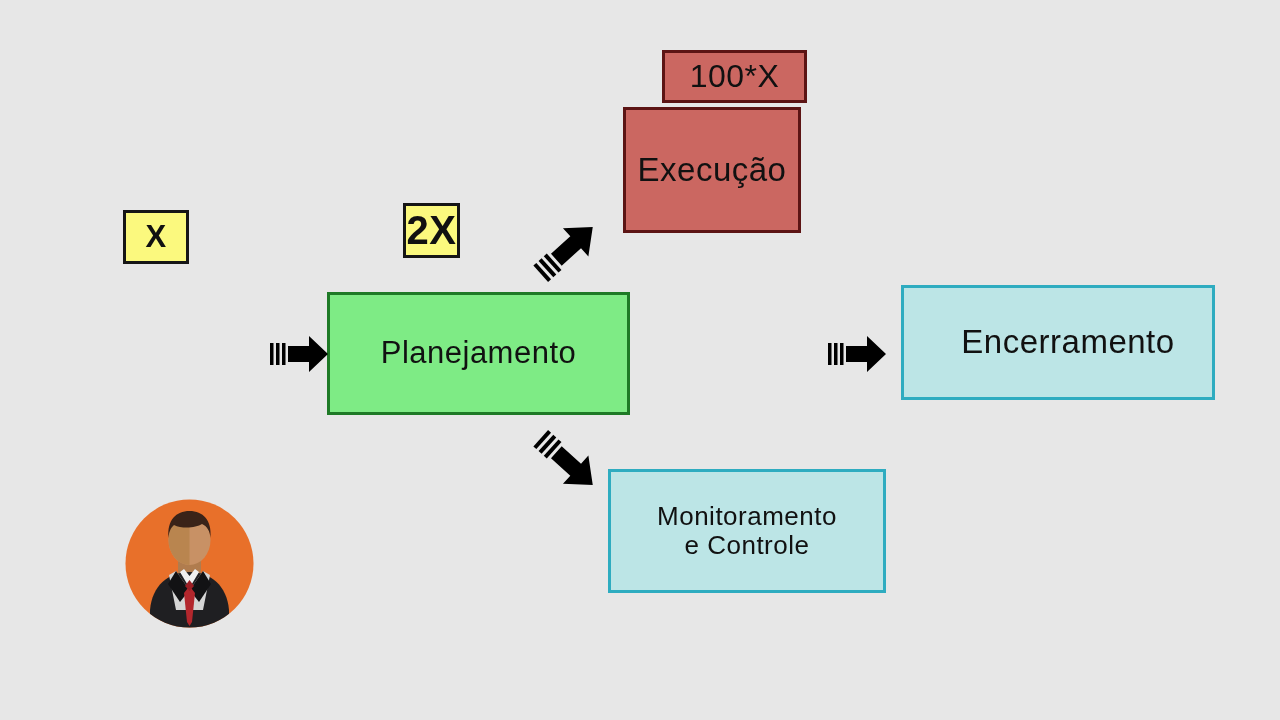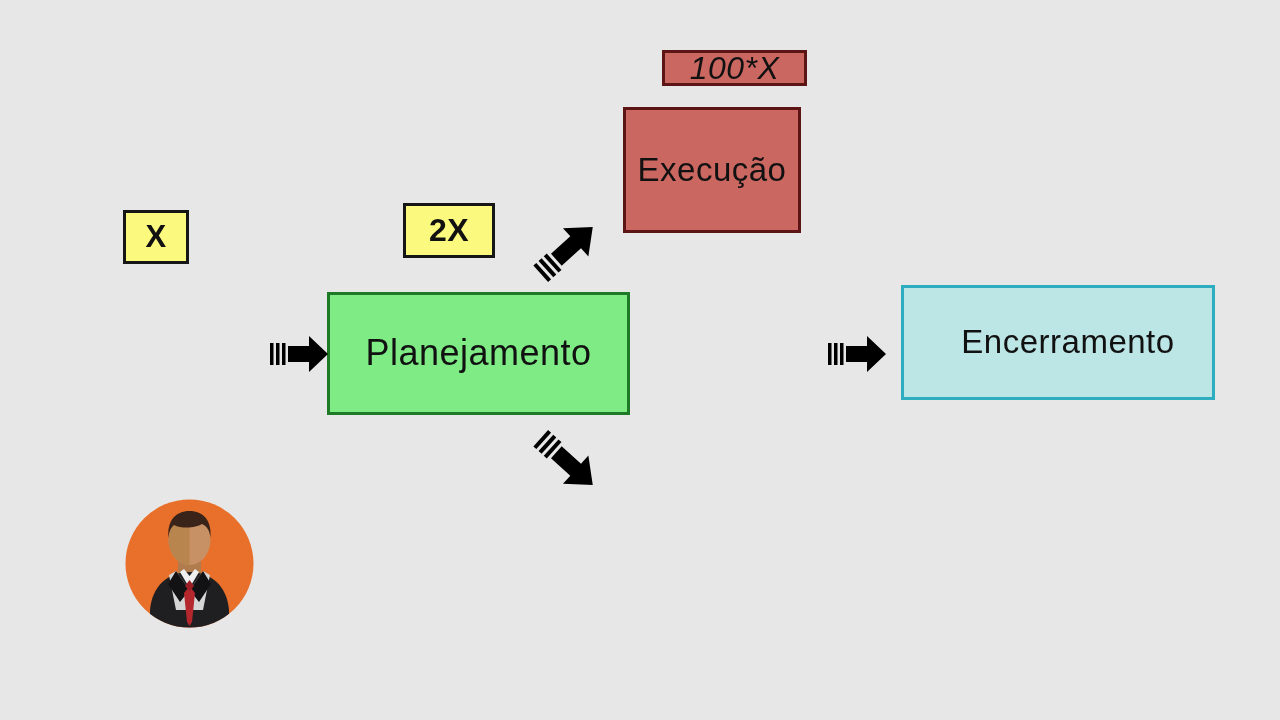--- a/index.html
+++ b/index.html
@@ -67,28 +67,28 @@
     font-weight: 700;
   }
   .tag--red {
     background: #cb6761;
     border: 3px solid #5c1414;
     font-weight: 400;
   }
 
   
   #box-definicao     { left: 63px;  top: 292px; width: 202px; height: 123px; font-size: 33px; }
-  #box-planejamento  { left: 327px; top: 292px; width: 303px; height: 123px; font-size: 36px; }
+  #box-planejamento  { left: 327px; top: 292px; width: 303px; height: 123px; font-size: 31px; }
   #box-execucao      { left: 623px; top: 107px; width: 178px; height: 126px; font-size: 33px; }
   #box-encerramento  { left: 901px; top: 285px; width: 314px; height: 115px; font-size: 33px; padding-left: 20px; }
   #box-monitoramento { left: 608px; top: 469px; width: 278px; height: 124px; font-size: 26px; }
 
   #tag-x      { left: 123px; top: 210px; width: 66px;  height: 54px;  font-size: 31px; }
-  #tag-2x     { left: 403px; top: 203px; width: 92px;  height: 55px;  font-size: 32px; }
-  #tag-100x   { left: 662px; top: 50px;  width: 145px; height: 36px;  font-size: 32px; font-style: italic; }
+  #tag-2x     { left: 403px; top: 203px; width: 57px;  height: 55px;  font-size: 40px; }
+  #tag-100x   { left: 662px; top: 50px;  width: 145px; height: 53px;  font-size: 32px; }
 
   
   .arrow {
     position: absolute;
   }
   #arrow-def-plan   { left: 262px; top: 330px; width: 70px; height: 48px; }
   #arrow-plan-exec  { left: 524px; top: 214px; width: 84px; height: 74px; }
   #arrow-plan-mon   { left: 524px; top: 424px; width: 84px; height: 74px; }
   #arrow-to-encerr  { left: 820px; top: 330px; width: 70px; height: 48px; }
 
@@ -110,20 +110,26 @@
 
   <div class="tag tag--yellow" id="tag-2x">2X</div>
 
   <div class="tag tag--red" id="tag-100x">100*X</div>
 
 
   <div class="node node--green" id="box-planejamento">Planejamento</div>
 
   <div class="node node--red" id="box-execucao">Execução</div>
 
+  <div class="node node--cyan" id="box-monitoramento">
+    <span style="display:block">
+      <span>Monitoramento</span><br>
+      <span>e Controle</span>
+    </span>
+  </div>
 
   <div class="node node--cyan" id="box-encerramento">Encerramento</div>
 
   <svg class="arrow" id="arrow-def-plan" viewBox="0 0 70 48">
     <g fill="#000000">
       <rect x="8" y="13" width="3.5" height="22"></rect>
       <rect x="14" y="13" width="3.5" height="22"></rect>
       <rect x="20" y="13" width="3.5" height="22"></rect>
       <path d="M26 16 L47 16 L47 6 L66 24 L47 42 L47 32 L26 32 Z"></path>
     </g>

